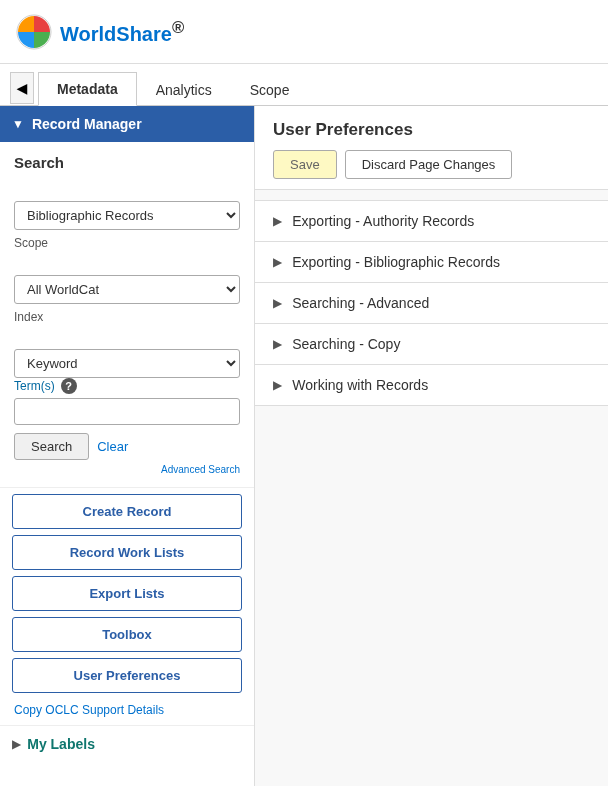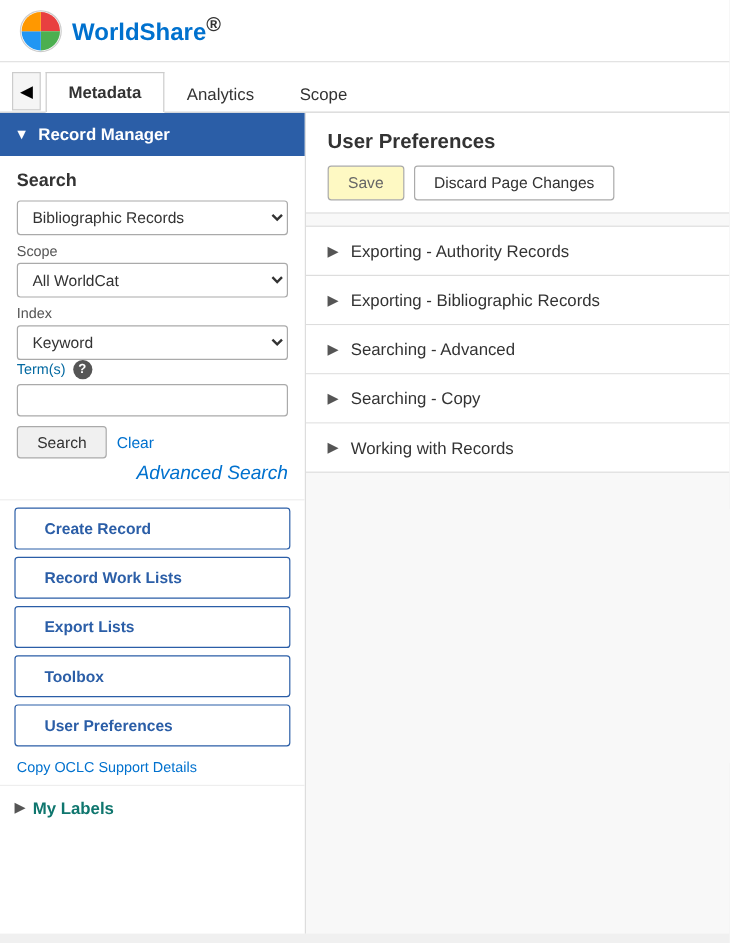--- a/index.html
+++ b/index.html
@@ -5,21 +5,21 @@
     * { box-sizing: border-box; margin: 0; padding: 0; }
     body { font-family: Arial, sans-serif; font-size: 14px; background: #f0f0f0; width: 608px; min-height: 786px; }
 
     
     .header {
       background: #ffffff;
       border-bottom: 1px solid #ddd;
       padding: 10px 16px;
       display: flex;
       align-items: center;
-      height: 52px;
+      height: 64px;
     }
     .logo-container {
       display: flex;
       align-items: center;
       gap: 8px;
     }
     .logo-icon {
       width: 36px;
       height: 36px;
     }
@@ -120,20 +120,21 @@
     }
     .field-select {
       width: 100%;
       padding: 5px 8px;
       border: 1px solid #aaa;
       border-radius: 3px;
       font-size: 13px;
       background: #fff;
       color: #333;
       appearance: auto;
+      margin-top: 22px;
     }
     .terms-row {
       display: flex;
       align-items: center;
       gap: 6px;
       margin-bottom: 4px;
     }
     .terms-label {
       font-size: 12px;
       color: #0369a1;
@@ -179,38 +180,37 @@
       border: none;
       color: #0071ce;
       font-size: 13px;
       cursor: pointer;
       padding: 5px 0;
     }
     .advanced-search-link {
       display: block;
       text-align: right;
       color: #0071ce;
-      font-size: 16px;
+      font-size: 10px;
       cursor: pointer;
       text-decoration: none;
       margin-top: 2px;
-      font-style: italic;
     }
 
     
     .sidebar-menu-item {
       border: 1px solid #2b5ea7;
       border-radius: 3px;
       margin: 6px 12px;
-      padding: 9px 24px;
+      padding: 9px 9px;
       color: #2b5ea7;
       font-size: 13px;
       font-weight: bold;
       cursor: pointer;
-      text-align: left;
+      text-align: center;
       background: #fff;
     }
 
     .sidebar-link {
       padding: 4px 14px 8px;
       font-size: 12px;
       color: #0071ce;
       cursor: pointer;
       text-decoration: none;
       display: block;

